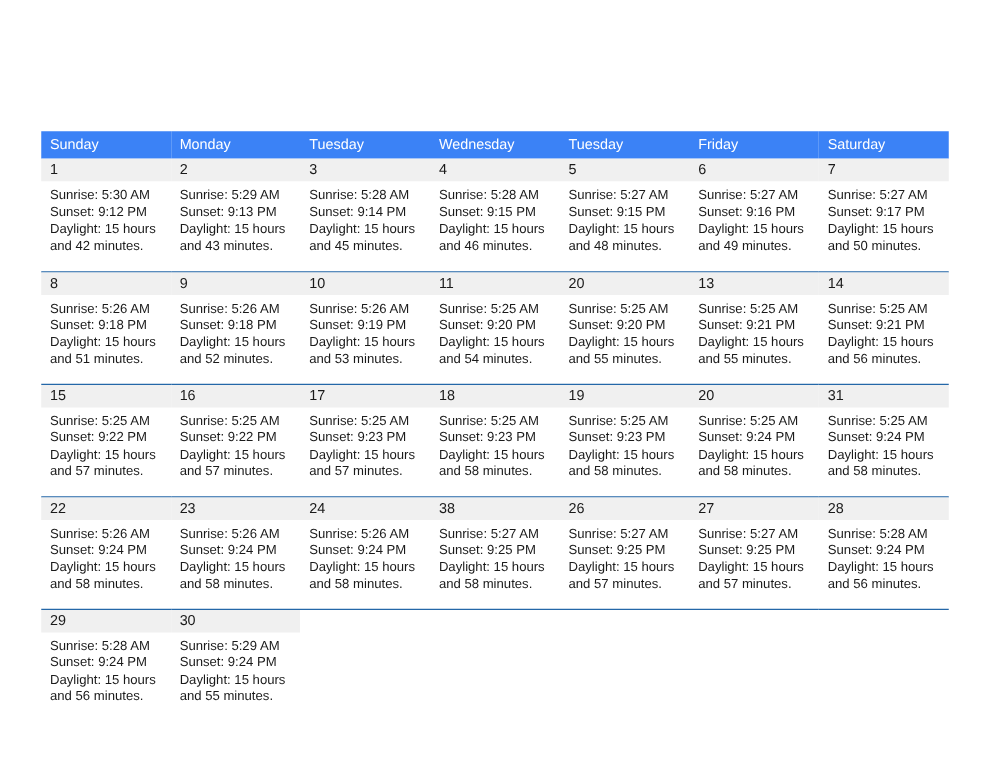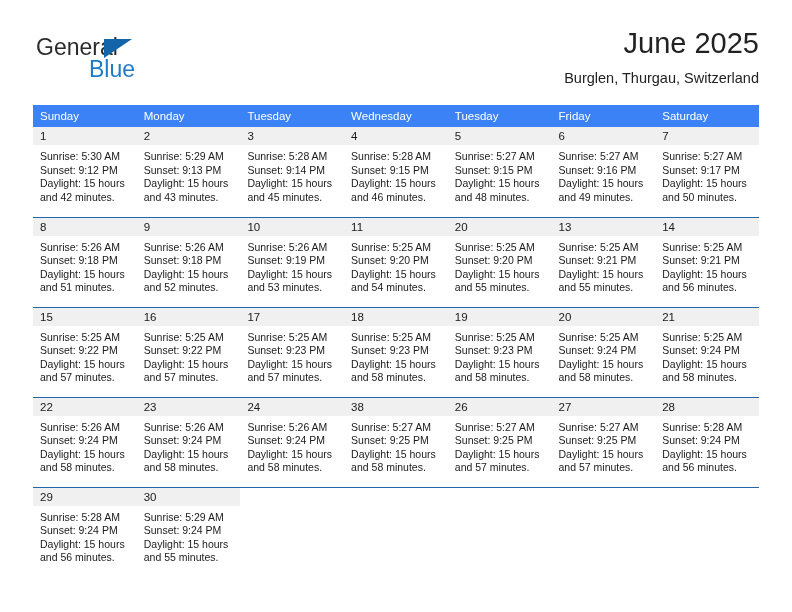--- a/index.html
+++ b/index.html
@@ -150,34 +150,20 @@
   }
   .cell-body div {
     white-space: nowrap;
   }
 </style>
 </head>
 <body>
 
 <div class="page">
 
-  <div class="header">
-
-    <div class="logo">
-      <span class="logo-general">General</span>
-      <span class="logo-triangle"></span>
-      <span class="logo-blue">Blue</span>
-    </div>
-
-    <div class="title-block">
-      <div class="cal-title">June 2025</div>
-      <div class="cal-subtitle">Burglen, Thurgau, Switzerland</div>
-    </div>
-
-  </div>
 
   <table class="calendar">
     <thead>
       <tr id="weekday-row">
           <th>Sunday</th>
           <th>Monday</th>
           <th>Tuesday</th>
           <th>Wednesday</th>
           <th>Tuesday</th>
           <th>Friday</th>
@@ -405,21 +391,21 @@
               <div class="cell-body">
                 <div>Sunrise: 5:25 AM</div>
                 <div>Sunset: 9:24 PM</div>
                 <div>Daylight: 15 hours</div>
                 <div>and 58 minutes.</div>
               </div>
             </div>
           </td>
           <td class="day-cell">
             <div class="cell-inner">
-              <div class="daynum-band">21</div>
+              <div class="daynum-band">31</div>
               <div class="cell-body">
                 <div>Sunrise: 5:25 AM</div>
                 <div>Sunset: 9:24 PM</div>
                 <div>Daylight: 15 hours</div>
                 <div>and 58 minutes.</div>
               </div>
             </div>
           </td>
         </tr>
         <tr class="week-row">

